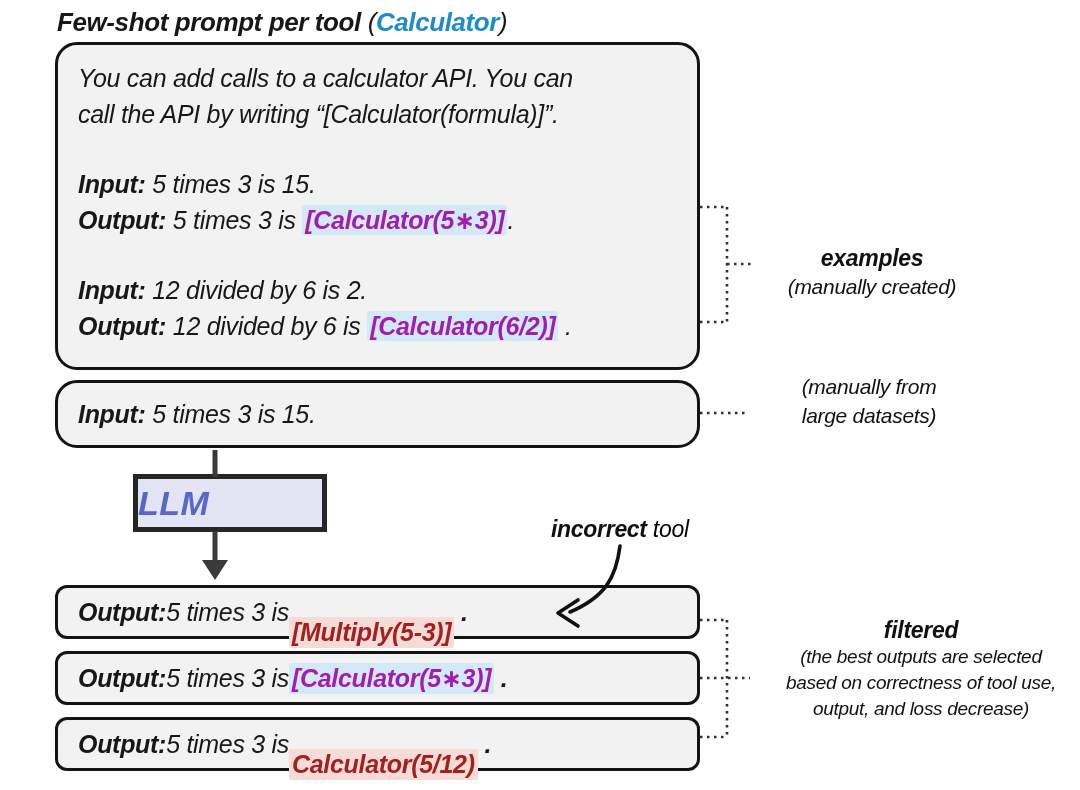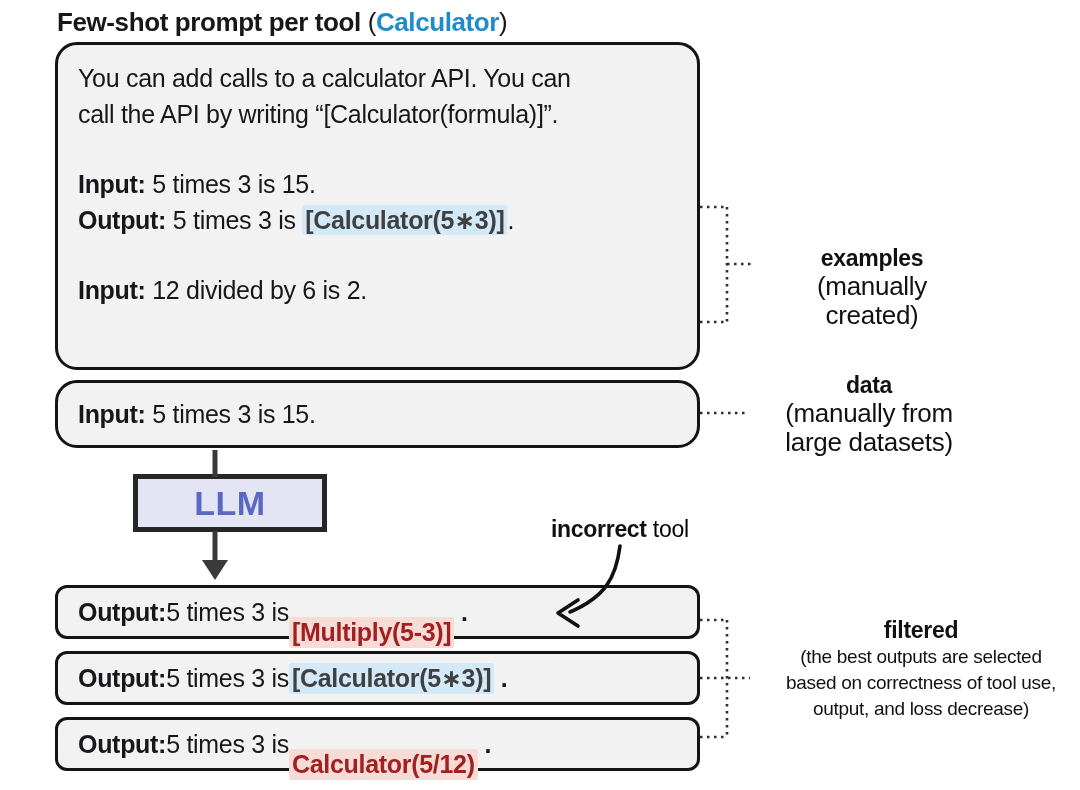--- a/index.html
+++ b/index.html
@@ -1,52 +1,52 @@
 <!DOCTYPE html>
 <html><head>
 <meta charset="utf-8">
 <style>
   * { margin:0; padding:0; box-sizing:border-box; }
   html,body { width:1080px; height:790px; background:#ffffff; overflow:hidden; }
   body { font-family:"Liberation Sans","DejaVu Sans",sans-serif; color:#17171a; }
-  .canvas { position:relative; width:1080px; height:714px; background:#fff; }
+  .canvas { position:relative; width:1080px; height:714px; background:#fff;font-style:italic; }
 
   .title { position:absolute; left:57px; top:7px; font-size:26px; font-weight:700; letter-spacing:-0.4px; }
   .title .paren { font-weight:400; }
   .title .tool { color:#1e8bcd; font-weight:700; }
 
   .box { position:absolute; left:55px; width:645px; background:#f2f2f2;
          border:3px solid #141414; border-radius:22px; }
   .prompt-box { top:42px; height:328px; padding:15px 20px; font-size:25px; line-height:36px; letter-spacing:-0.3px; }
   .gap { height:34px; }
   b.lbl { font-weight:700; }
 
   .data-box  { top:380px; height:68px; display:flex; align-items:center; padding:0 20px; font-size:25px; letter-spacing:-0.3px; }
 
   .out-box { height:54px; display:flex; align-items:center; padding:0 20px;
              font-size:25px; letter-spacing:-0.3px; border-radius:12px; }
   .out-a { top:585px; } .out-b { top:651px; } .out-c { top:717px; }
   .out-box .suffix { font-weight:700; white-space:pre; }
 
   .hl { font-weight:700; padding:1px 3px; border-radius:2px; white-space:pre; }
-  .hl-blue { background:#d3e9f7; color:#404040; }
+  .hl-blue { background:#d3e9f7; color:#a21caf; }
   .hl-red  { background:#f6dbd7; color:#a32020;margin-top:40px; }
 
   .llm-box { position:absolute; left:133px; top:474px; width:194px; height:58px;
              background:#e3e5f4; border:5px solid #262626;
-             display:flex; align-items:center; justify-content:center;
+             display:flex; align-items:center; justify-content:flex-start;
              font-size:34px; font-weight:700; color:#5b68c3; letter-spacing:0.5px; }
 
   .incorrect-label { position:absolute; left:551px; top:516px; font-size:23px; letter-spacing:-0.3px; }
   .incorrect-label .b { font-weight:700; color:#111; }
   .incorrect-label .r { color:#000000; }
 
   .annot { position:absolute; text-align:center; color:#111;margin-left:29px; }
   .annot .head { font-weight:700; font-size:23px; letter-spacing:-0.3px; }
-  .annot .sub  { font-size:26px; line-height:29px; letter-spacing:-0.3px; }
+  .annot .sub  { font-size:21px; line-height:29px; letter-spacing:-0.3px; }
   .annot-examples { left:743px; top:245px; width:200px; }
   .annot-data     { left:740px; top:372px; width:200px; }
   .annot-filtered { left:742px; top:617px; width:300px;text-align:center; }
   .annot-filtered .sub { font-size:19px; line-height:26px; }
 
   svg.overlay { position:absolute; left:0; top:0; width:1080px; height:790px; pointer-events:none; }
 </style>
 </head>
 <body>
 
@@ -64,20 +64,23 @@
     <div>
       <b class="lbl">Input:</b><span> 5 times 3 is 15.</span>
     </div>
     <div>
       <b class="lbl">Output:</b><span> 5 times 3 is </span><span class="hl hl-blue">[Calculator(5∗3)]</span><span>.</span>
     </div>
     <div class="gap"></div>
 
     <div>
       <b class="lbl">Input:</b><span> 12 divided by 6 is 2.</span>
+    </div>
+    <div>
+      <b class="lbl">Output:</b><span> 12 divided by 6 is </span><span class="hl hl-blue">[Calculator(6/2)]</span><span> .</span>
     </div>
   </div>
 
   <div class="box data-box">
     <div>
       <b class="lbl">Input:</b><span> 5 times 3 is 15.</span>
     </div>
   </div>
 
   <div class="llm-box">
@@ -106,21 +109,20 @@
       <span class="hl hl-red">Calculator(5/12)</span>
       <span class="suffix"> .</span>
   </div>
 
   <div class="annot annot-examples">
     <div class="head">examples</div>
     <div class="sub">(manually created)</div>
   </div>
 
   <div class="annot annot-data">
-    <div class="head">data</div>
     <div class="sub">(manually from</div>
     <div class="sub">large datasets)</div>
   </div>
 
   <div class="annot annot-filtered">
     <div class="head">filtered</div>
     <div class="sub">(the best outputs are selected</div>
     <div class="sub">based on correctness of tool use,</div>
     <div class="sub">output, and loss decrease)</div>
   </div>

